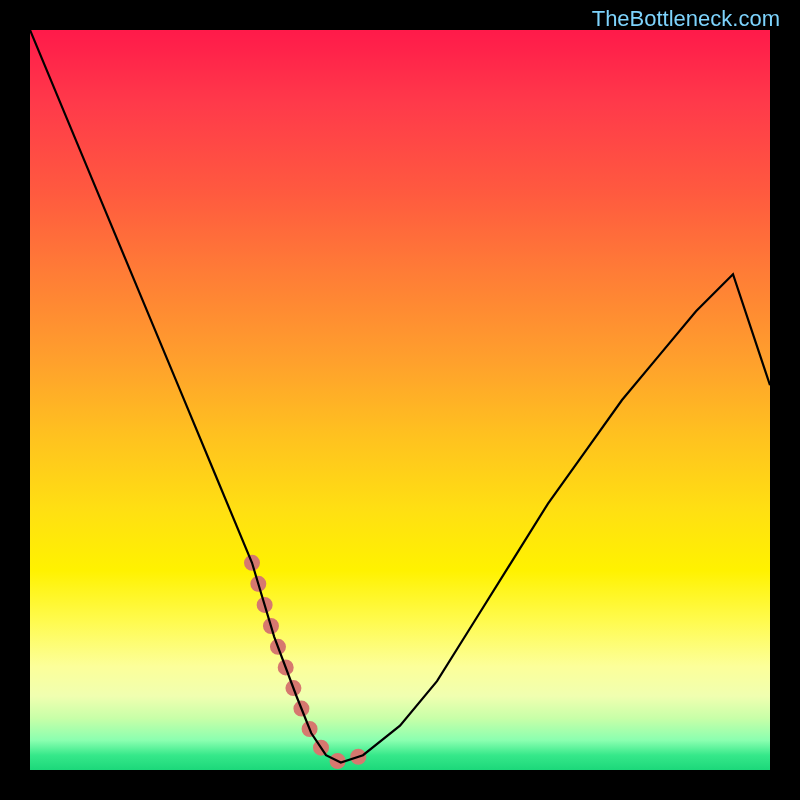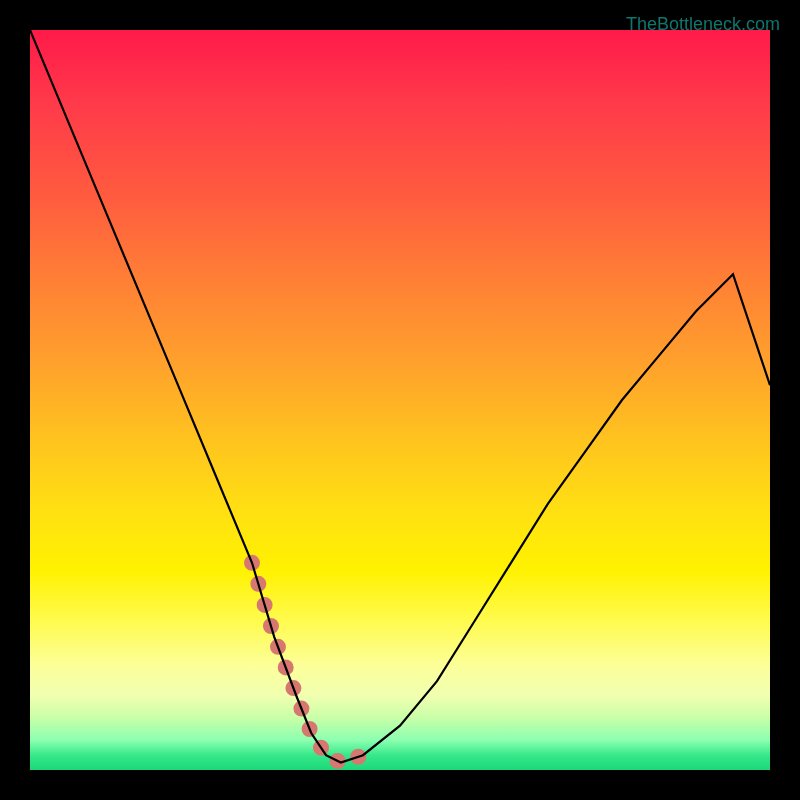--- a/index.html
+++ b/index.html
@@ -6,24 +6,24 @@
     margin: 0;
     padding: 0;
     width: 800px;
     height: 800px;
     background: #000;
     position: relative;
     font-family: Arial, sans-serif;
   }
   .watermark {
     position: absolute;
-    top: 14px;
+    top: 6px;
     right: 20px;
-    color: #0f766e;
-    font-size: 18px;
+    color: #7dd3fc;
+    font-size: 22px;
     font-weight: 500;
     z-index: 10;
   }
   .plot-area {
     position: absolute;
     left: 30px;
     top: 30px;
     width: 740px;
     height: 740px;
     overflow: hidden;

